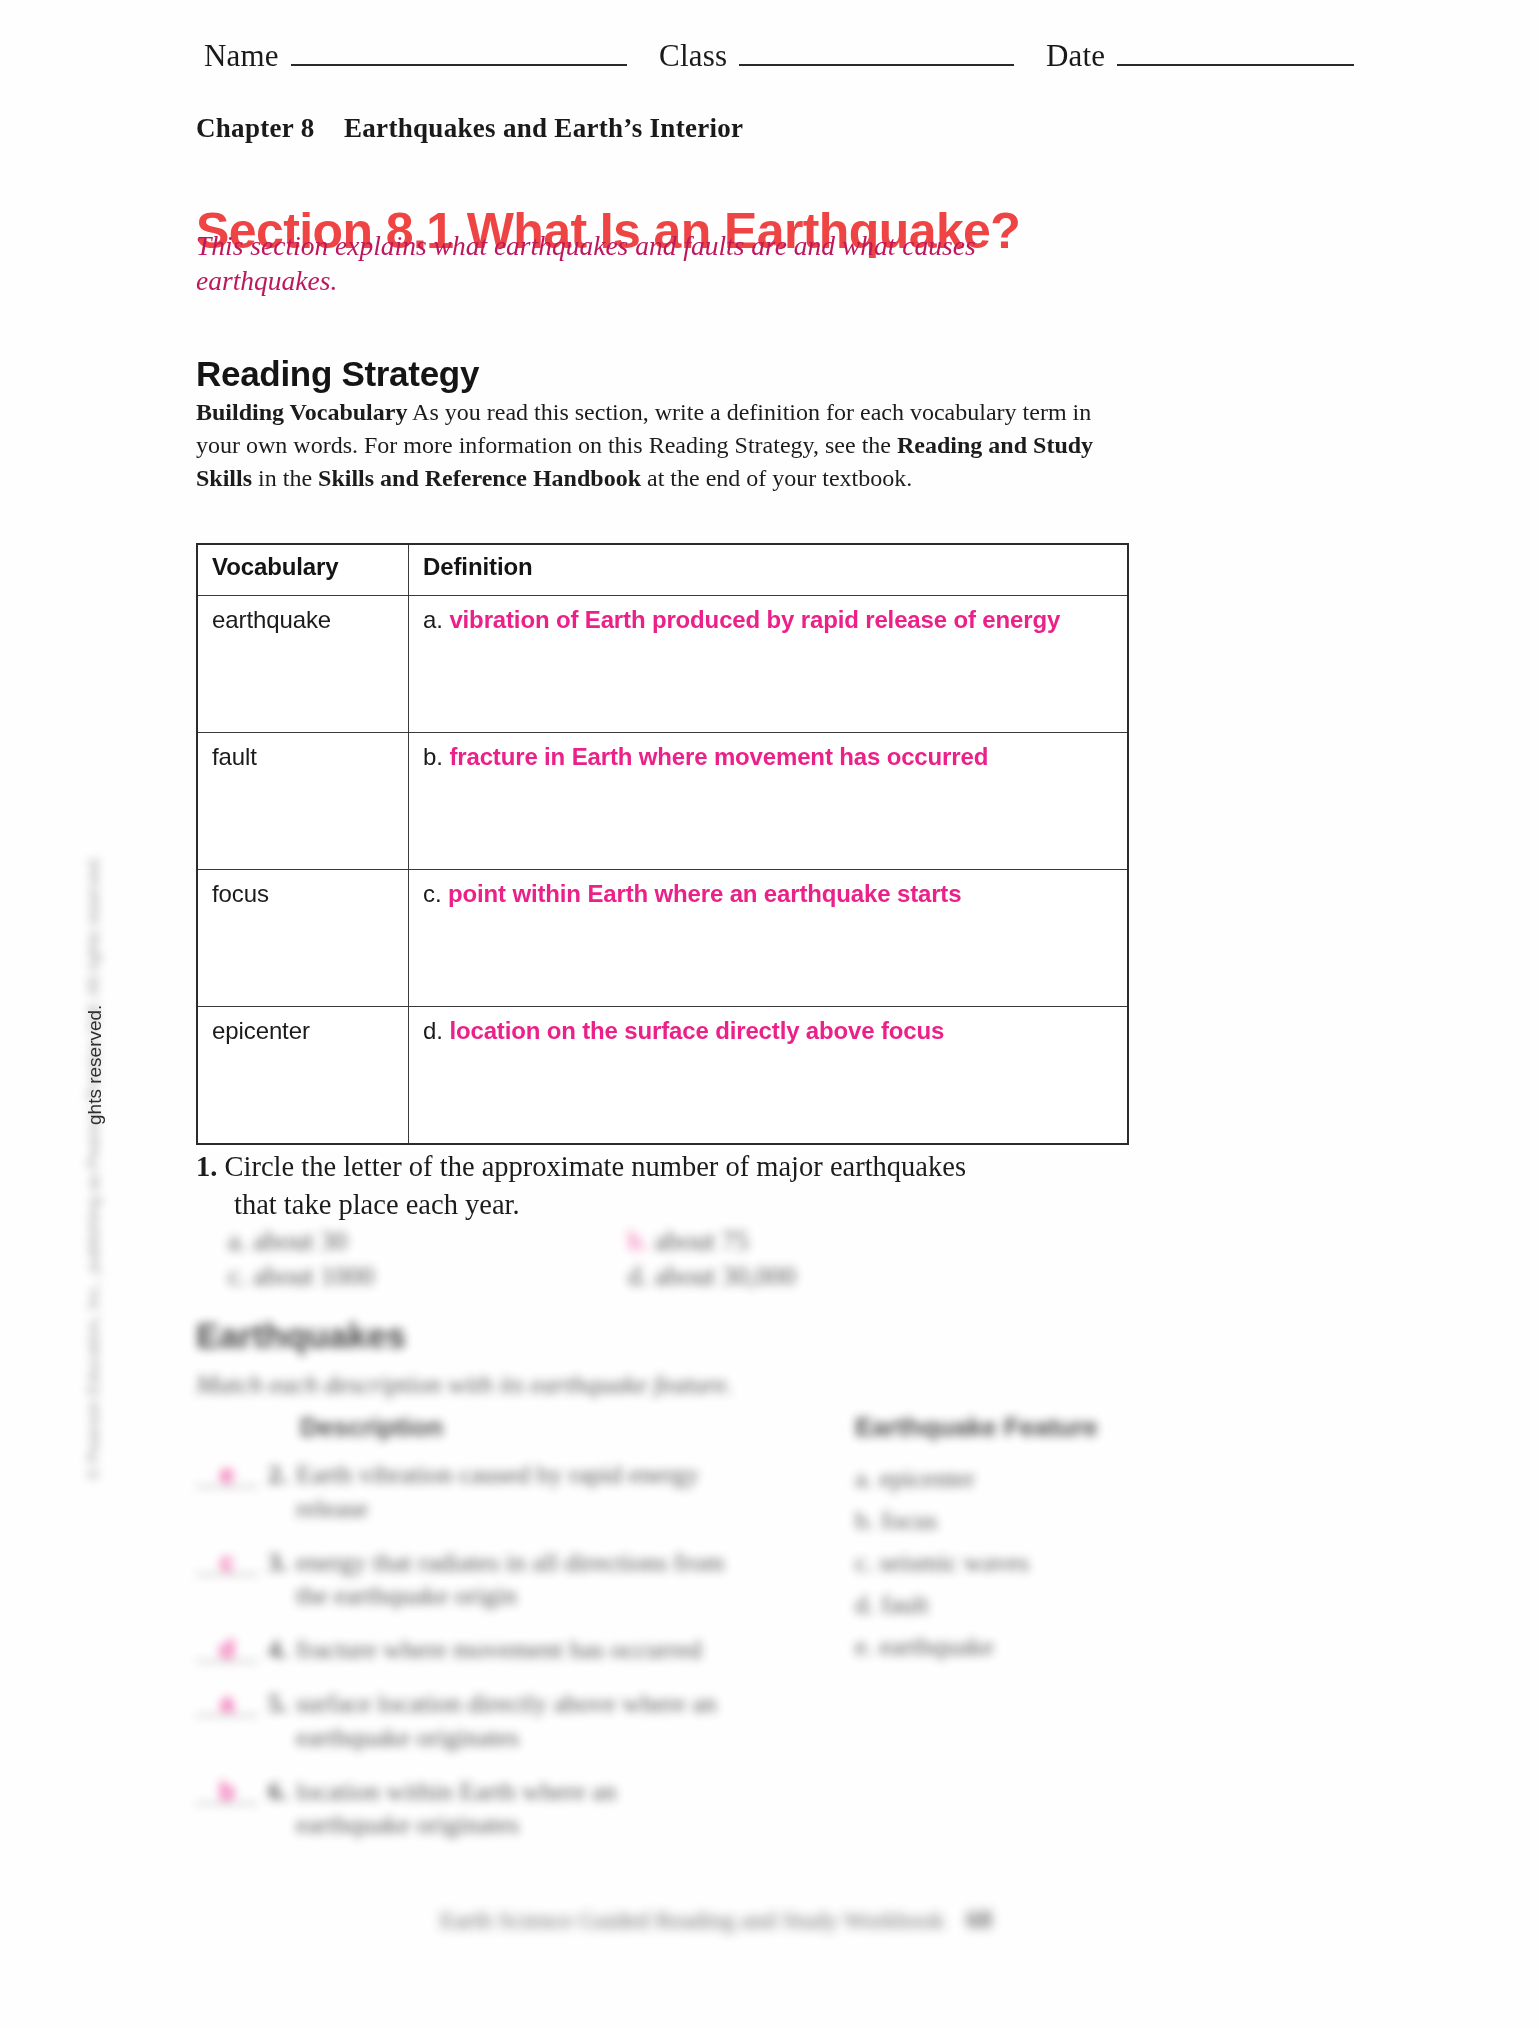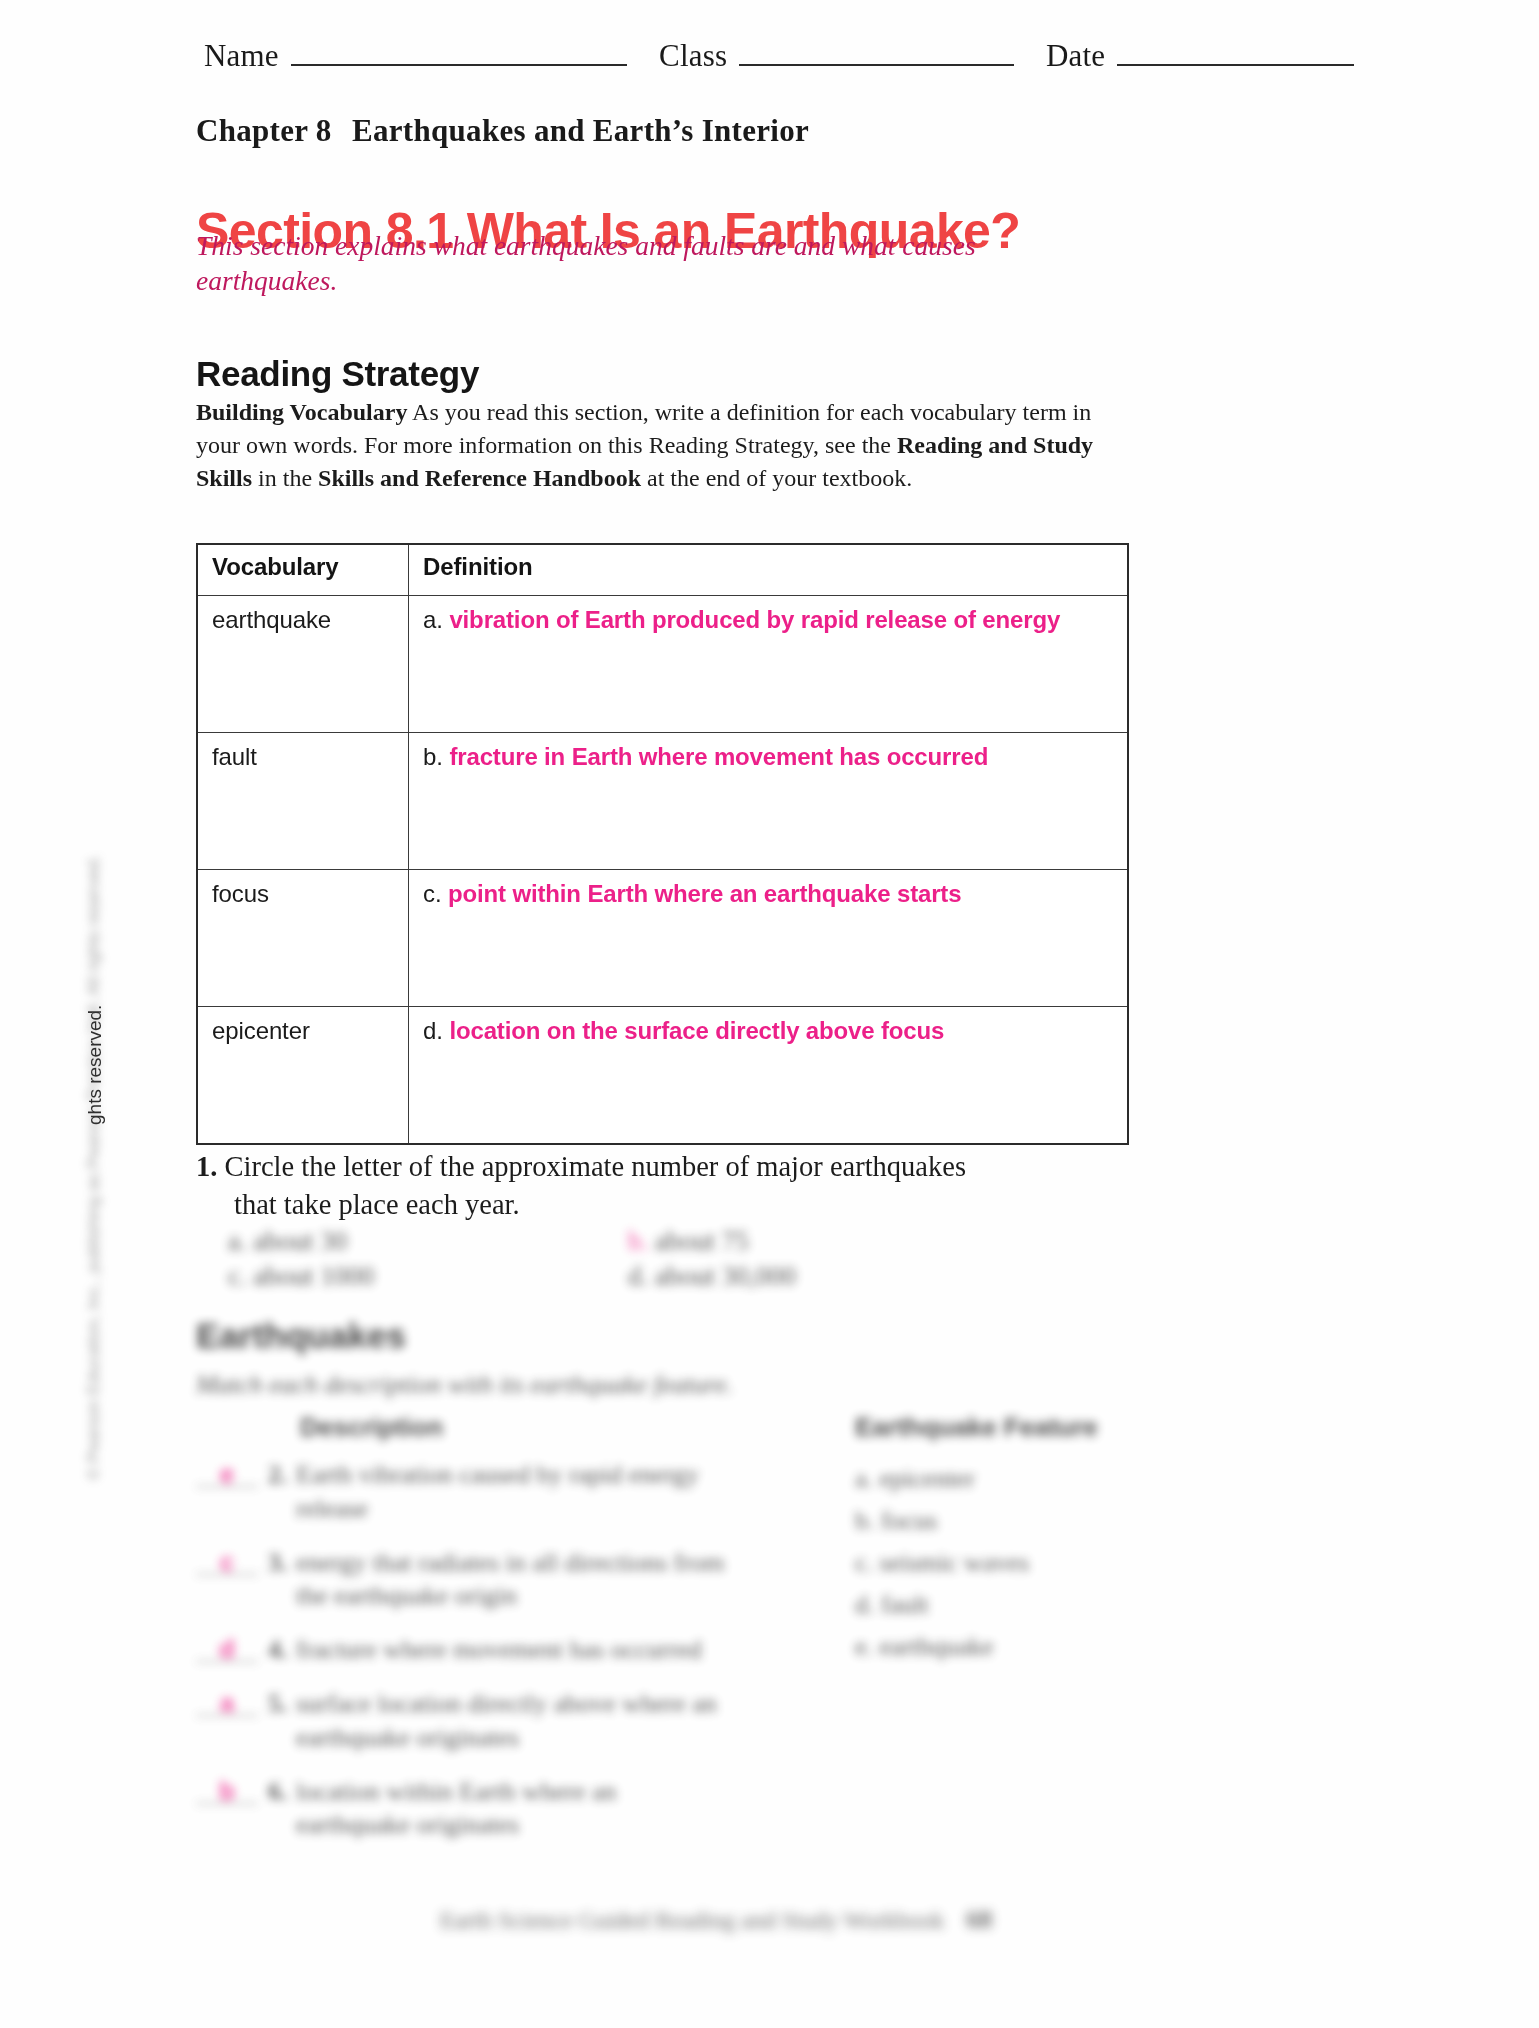--- a/index.html
+++ b/index.html
@@ -46,24 +46,23 @@
   .gap-a { width: 34px; }
   .gap-b { width: 34px; }
 
   
   .chapterline {
     position: absolute;
     left: 196px;
     top: 113px;
     font-family: "Liberation Serif", serif;
     font-weight: bold;
-    font-size: 31px;
+    font-size: 27px;
     letter-spacing: 0.3px;
     display: flex;
-    gap: 8px;
   }
   .chapterline .ch-num { width: 148px; }
 
   
   .section-title {
     position: absolute;
     left: 196px;
     top: 168px;
     font-family: "Liberation Sans", sans-serif;
     font-weight: bold;

